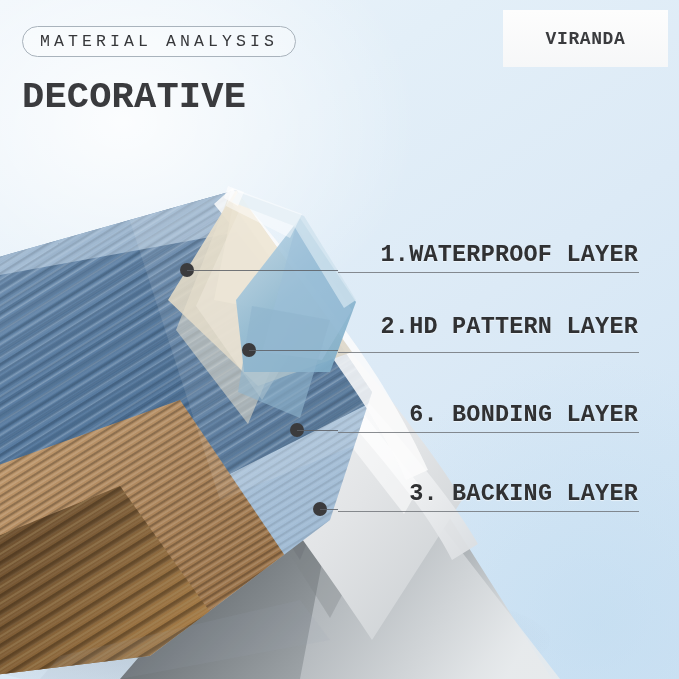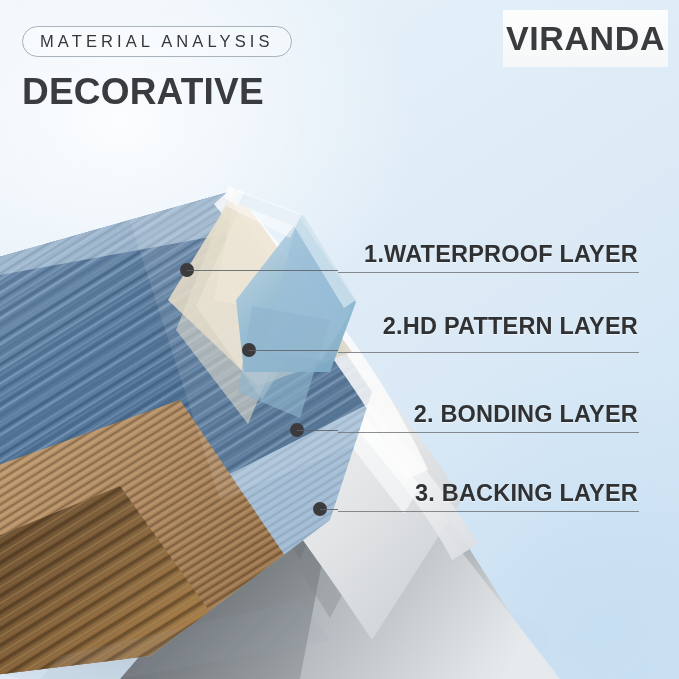--- a/index.html
+++ b/index.html
@@ -5,21 +5,21 @@
   html, body {
     margin: 0;
     padding: 0;
     background: #ffffff;
   }
   #page {
     position: relative;
     width: 679px;
     height: 679px;
     overflow: hidden;
-    font-family: Liberation Sans, sans-serif;
+    font-family: Liberation Mono, monospace;
     background: linear-gradient(145deg, #eef5fb 0%, #e3eff8 28%, #dceaf6 55%, #d4e6f5 80%, #cfe3f4 100%);
   }
 
   
   .bg-glow {
     position: absolute;
     inset: 0;
     background:
       radial-gradient(ellipse 70% 55% at 18% 18%, rgba(255,255,255,0.85) 0%, rgba(255,255,255,0) 62%),
       radial-gradient(ellipse 60% 60% at 88% 92%, rgba(186,216,238,0.45) 0%, rgba(186,216,238,0) 65%);
@@ -41,21 +41,21 @@
     font-size: 16.5px;
     letter-spacing: 4.1px;
     color: #36373a;
     white-space: nowrap;
     box-sizing: border-box;
   }
 
   .headline {
     position: absolute;
     left: 22px;
-    top: 70px;
+    top: 76px;
     font-size: 37px;
     font-weight: bold;
     line-height: 1.17;
     letter-spacing: 0.2px;
     color: #3a3b3e;
     white-space: nowrap;
   }
   .headline .l2 { letter-spacing: -0.2px; }
 
   .brand-box {
@@ -63,21 +63,21 @@
     left: 503px;
     top: 10px;
     width: 165px;
     height: 57px;
     background: linear-gradient(180deg, #fdfdfd 0%, #f6f7f8 100%);
     display: flex;
     align-items: center;
     justify-content: center;
   }
   .brand-box .brand-text {
-    font-size: 34px;
+    font-size: 18px;
     font-weight: bold;
     letter-spacing: 0.6px;
     color: #3a3b3e;
   }
 
   
   .art {
     position: absolute;
     left: 0;
     top: 0;
@@ -336,21 +336,21 @@
     <div class="callout">
       <span class="dot" style="left: 249px; top: 350px;"></span>
       <span class="leader" style="left: 249px; top: 350px; width: 89px;"></span>
       <span class="label" style="top: 340px;">2.HD PATTERN LAYER</span>
       <span class="rule" style="left: 338px; top: 352px; width: 301px;"></span>
     </div>
 
     <div class="callout">
       <span class="dot" style="left: 297px; top: 430px;"></span>
       <span class="leader" style="left: 297px; top: 430px; width: 41px;"></span>
-      <span class="label" style="top: 428px;">2. BONDING LAYER</span>
+      <span class="label" style="top: 428px;">6. BONDING LAYER</span>
       <span class="rule" style="left: 338px; top: 432px; width: 301px;"></span>
     </div>
 
     <div class="callout">
       <span class="dot" style="left: 320px; top: 509px;"></span>
       <span class="leader" style="left: 320px; top: 509px; width: 18px;"></span>
       <span class="label" style="top: 507px;">3. BACKING LAYER</span>
       <span class="rule" style="left: 338px; top: 511px; width: 301px;"></span>
     </div>
 

